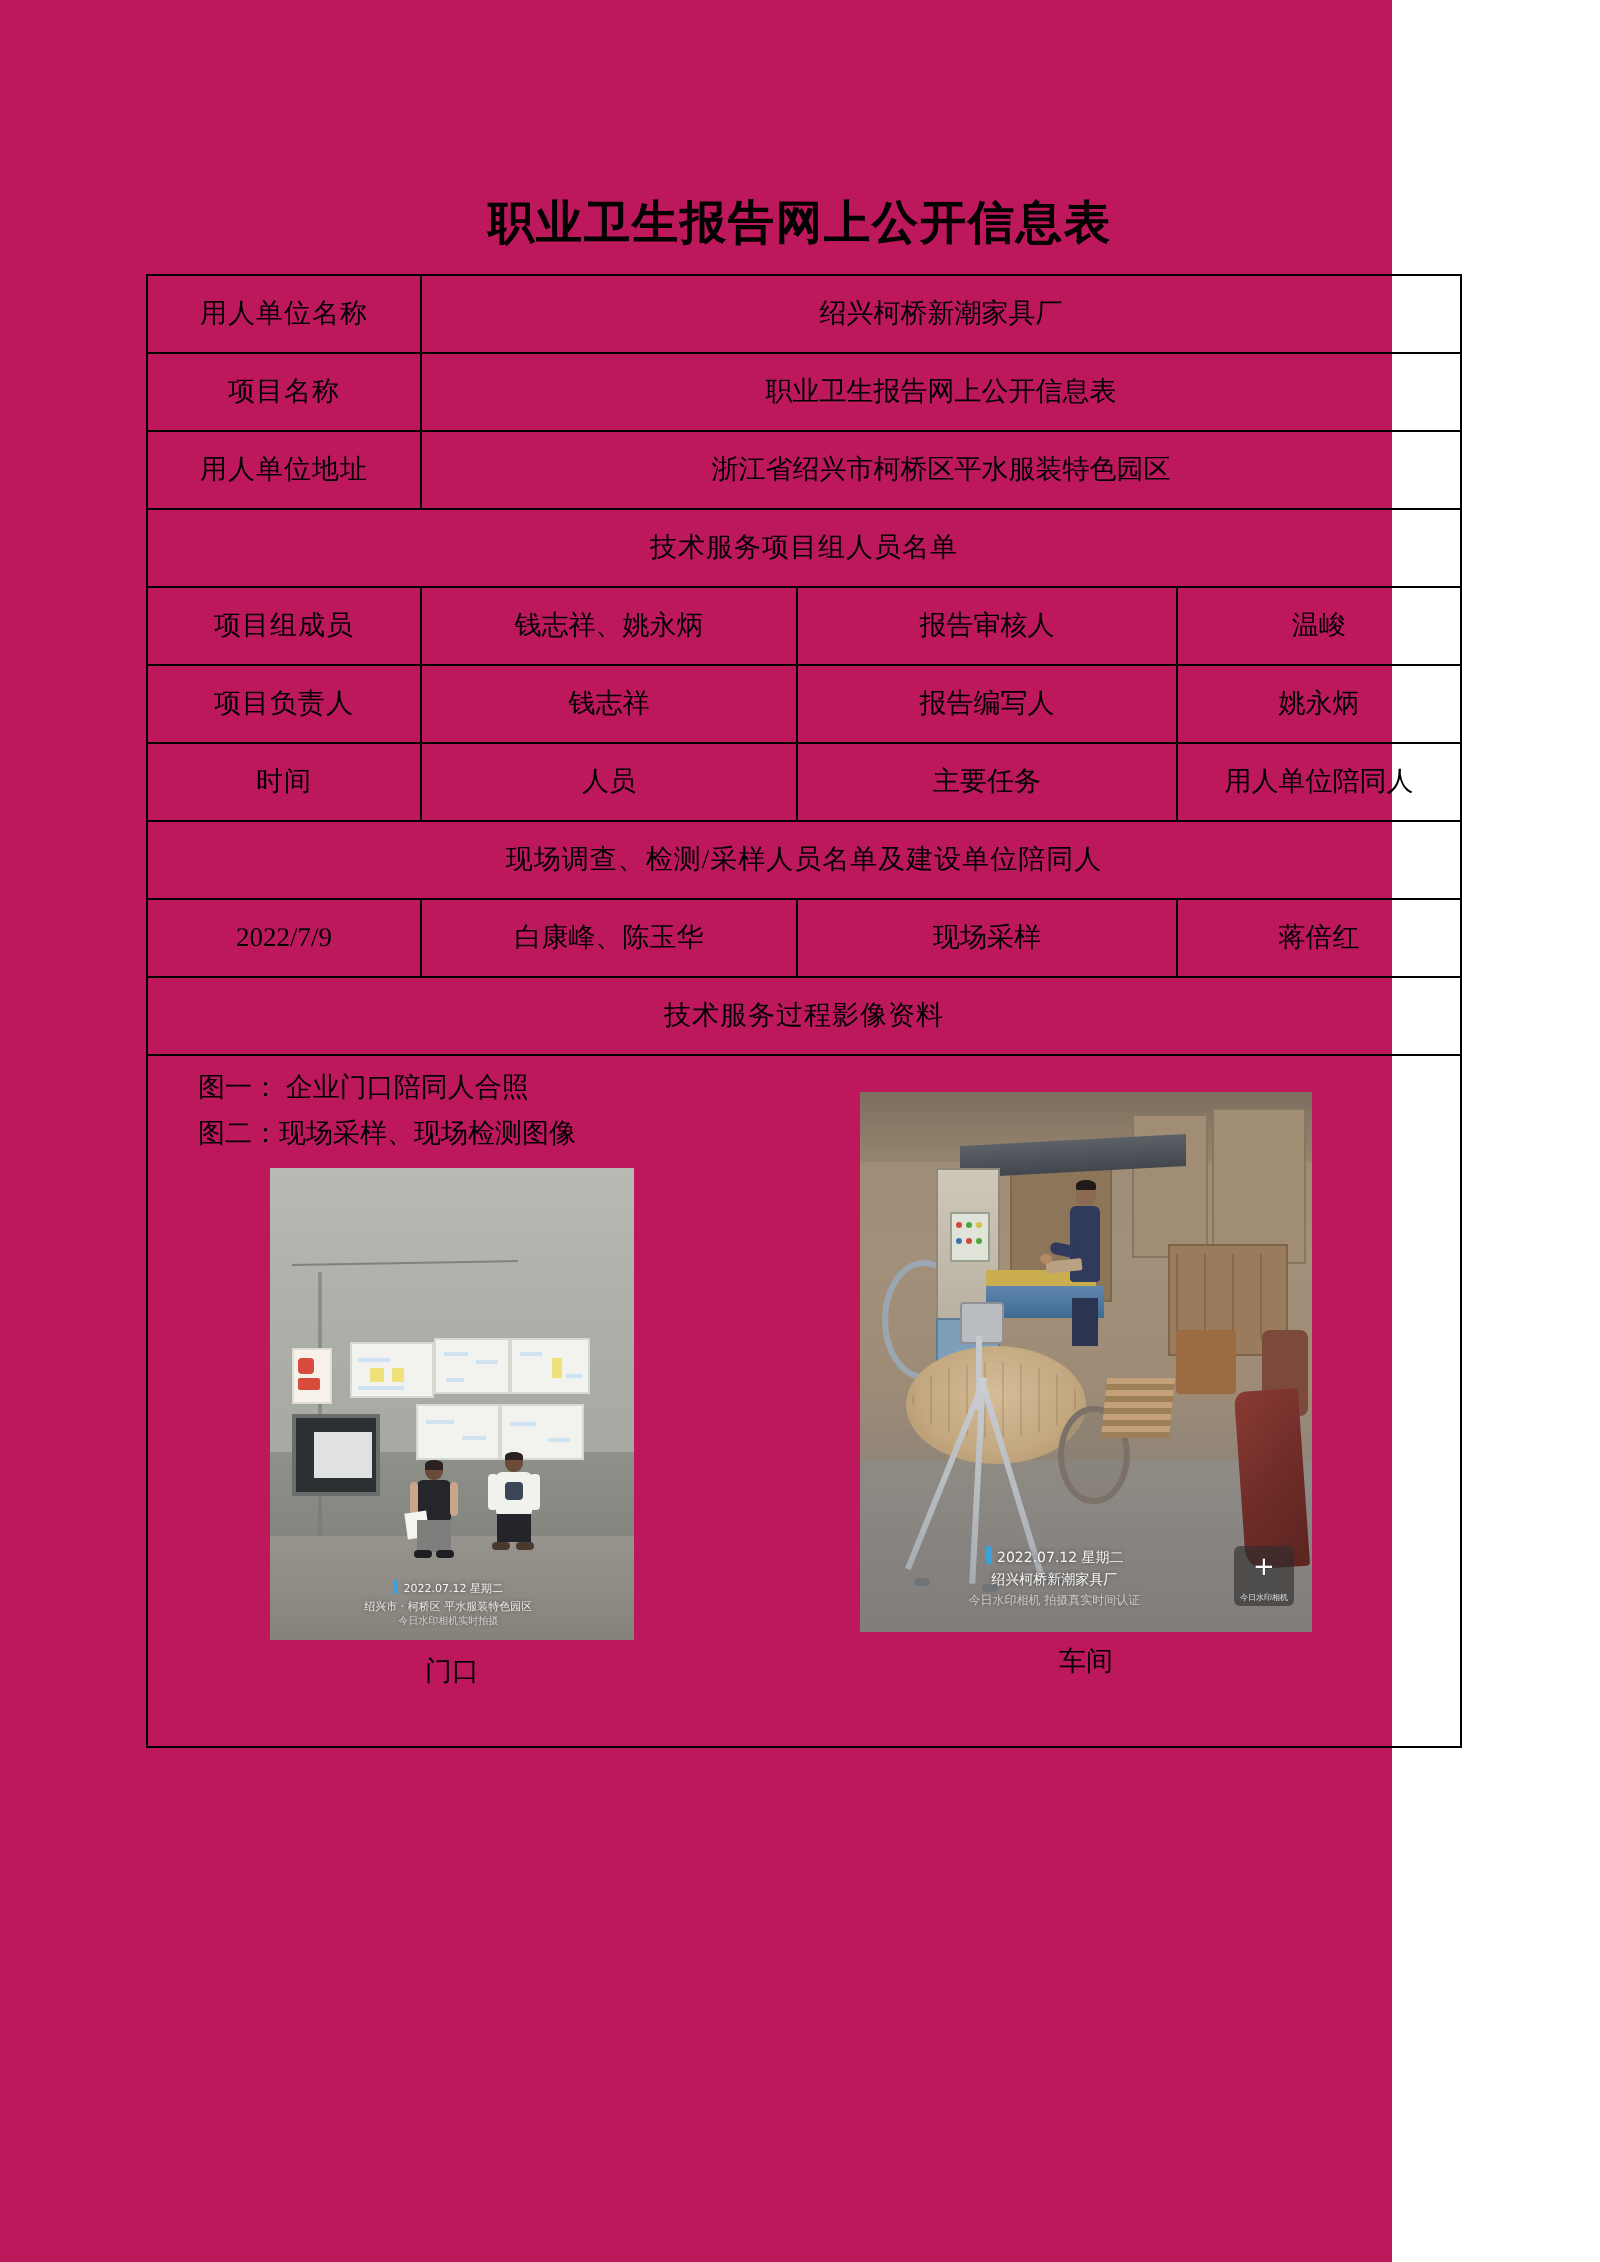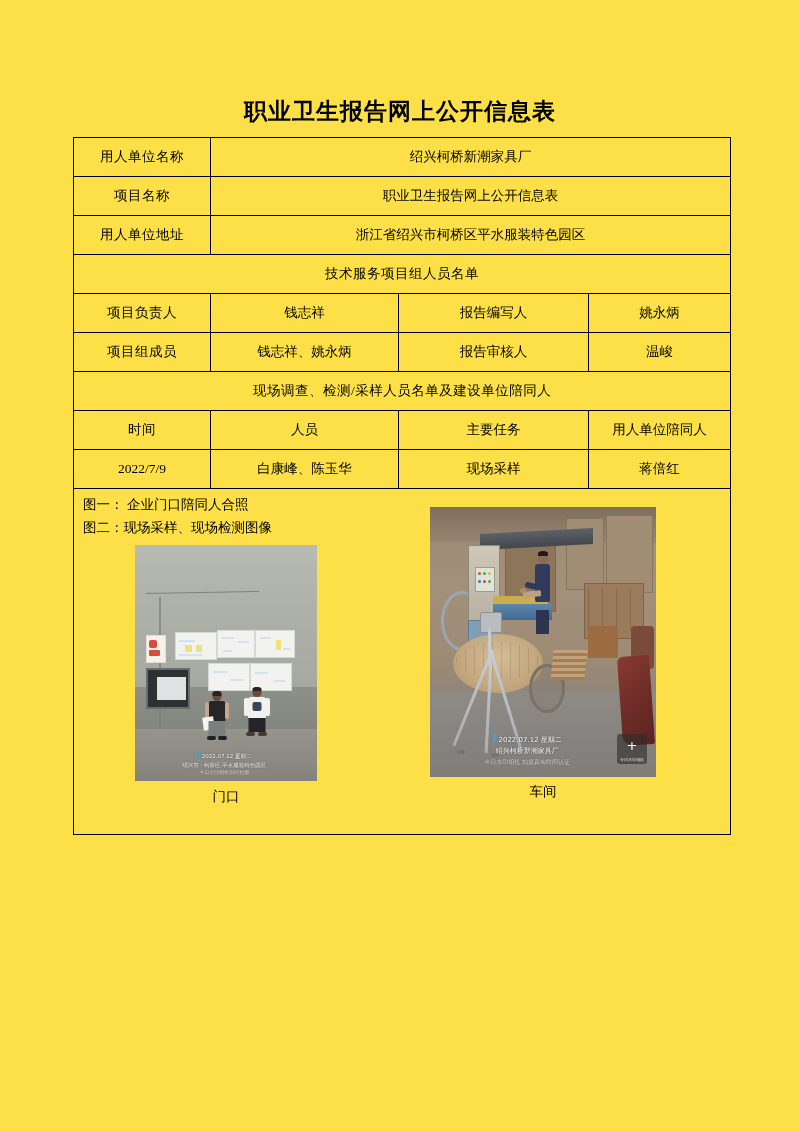--- a/index.html
+++ b/index.html
@@ -11,23 +11,23 @@
     width: 800px;
     height: 1131px;
     font-family: "Liberation Serif", "DejaVu Serif", serif;
     color: #000000;
     position: relative;
     overflow: hidden;
   }
   .page {
     position: absolute;
     left: 0; top: 0;
-    width: 800px;
+    width: 696px;
     height: 1131px;
-    background: #fde047;
+    background: #be185d;
   }
   .doc-title {
     position: absolute;
     left: 0;
     top: 96px;
     width: 800px;
     text-align: center;
     font-size: 23px;
     font-weight: bold;
     letter-spacing: 1px;
@@ -62,21 +62,21 @@
     padding: 0;
     position: relative;
   }
   .media-inner {
     position: relative;
     width: 100%;
     height: 345px;
   }
   .cap-line {
     position: absolute;
-    left: 7px;
+    left: 23px;
     font-size: 13.5px;
     white-space: nowrap;
   }
   .cap-1 { top: 7px; }
   .cap-2 { top: 30px; }
 
   .photo {
     position: absolute;
     overflow: hidden;
     background: #9a9a95;
@@ -388,45 +388,48 @@
         <td class="tall" colspan="3">职业卫生报告网上公开信息表</td>
       </tr>
       <tr>
         <td class="label tall">用人单位地址</td>
         <td class="tall" colspan="3">浙江省绍兴市柯桥区平水服装特色园区</td>
       </tr>
       <tr>
         <td class="section tall" colspan="4">技术服务项目组人员名单</td>
       </tr>
       <tr>
+        <td class="label">项目组成员</td>
+        <td>钱志祥、姚永炳</td>
+        <td>报告审核人</td>
+        <td>温峻</td>
+      </tr>
+      <tr>
         <td class="label">项目负责人</td>
         <td>钱志祥</td>
         <td>报告编写人</td>
         <td>姚永炳</td>
       </tr>
       <tr>
-        <td class="label">项目组成员</td>
-        <td>钱志祥、姚永炳</td>
-        <td>报告审核人</td>
-        <td>温峻</td>
-      </tr>
-      <tr>
-        <td class="section tall" colspan="4">现场调查、检测/采样人员名单及建设单位陪同人</td>
-      </tr>
-      <tr>
         <td class="label">时间</td>
         <td>人员</td>
         <td>主要任务</td>
         <td>用人单位陪同人</td>
       </tr>
       <tr>
+        <td class="section tall" colspan="4">现场调查、检测/采样人员名单及建设单位陪同人</td>
+      </tr>
+      <tr>
         <td class="tall">2022/7/9</td>
         <td class="tall">白康峰、陈玉华</td>
         <td class="tall">现场采样</td>
         <td class="tall">蒋倍红</td>
+      </tr>
+      <tr>
+        <td class="section tall" colspan="4">技术服务过程影像资料</td>
       </tr>
       <tr>
         <td class="media-cell" colspan="4">
           <div class="media-inner">
 
             <div class="cap-line cap-1">图一： 企业门口陪同人合照</div>
             <div class="cap-line cap-2">图二：现场采样、现场检测图像</div>
 
             <div class="photo photo-1">
               <div class="p1-wall-upper"></div>

